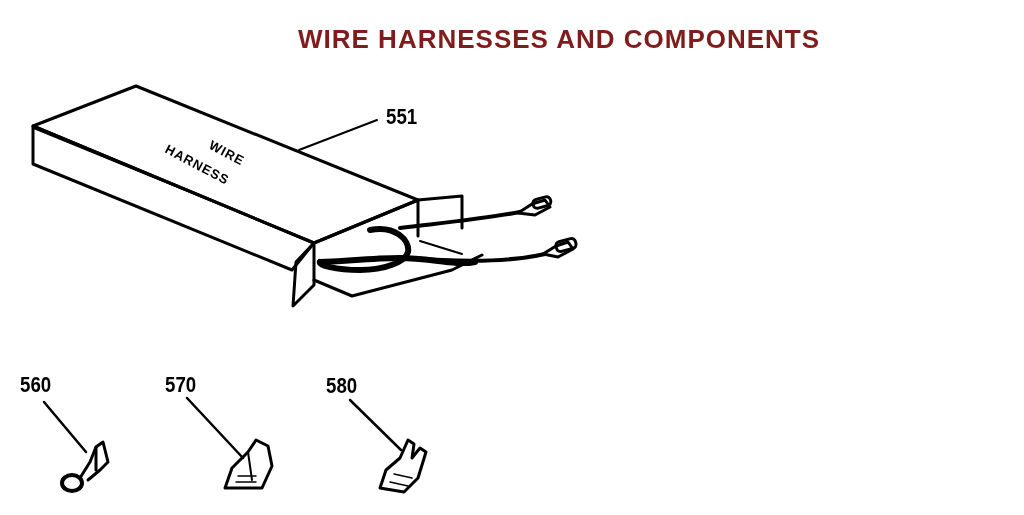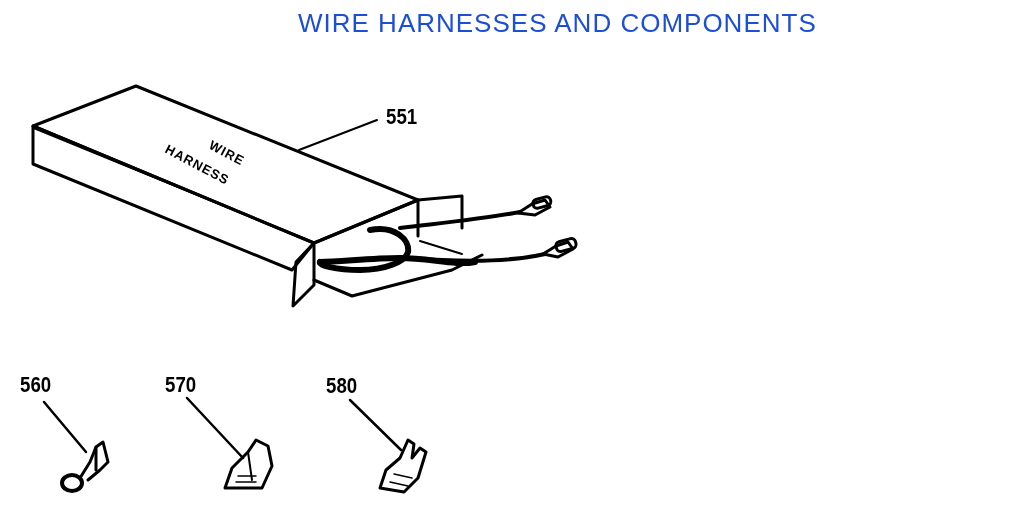--- a/index.html
+++ b/index.html
@@ -1,17 +1,17 @@
 <!DOCTYPE html>
 <html><head>
 <meta charset="utf-8">
 <style>
   html,body{margin:0;padding:0;background:#fff;}
   body{width:1024px;height:515px;position:relative;overflow:hidden;font-family:"Liberation Sans",sans-serif;}
-  .title{position:absolute;left:298px;top:8px;font-family:"Liberation Sans",sans-serif;font-weight:normal;font-size:26px;letter-spacing:1px;color:#1d4ed8;white-space:nowrap;}
+  .title{position:absolute;left:298px;top:24px;font-family:"Liberation Sans",sans-serif;font-weight:bold;font-size:26px;letter-spacing:1px;color:#7f1d1d;white-space:nowrap;}
   .callout{position:absolute;font-family:"Liberation Sans",sans-serif;font-weight:bold;font-size:22px;color:#000;transform:scaleX(0.85);transform-origin:left top;}
   svg{position:absolute;left:0;top:0;}
   .ln{stroke:#000;fill:none;stroke-linejoin:round;stroke-linecap:round;}
 </style>
 </head>
 <body>
 
 <div class="title">WIRE HARNESSES AND COMPONENTS</div>
 
 <div class="callout" style="left:386px;top:104px;">551</div>

